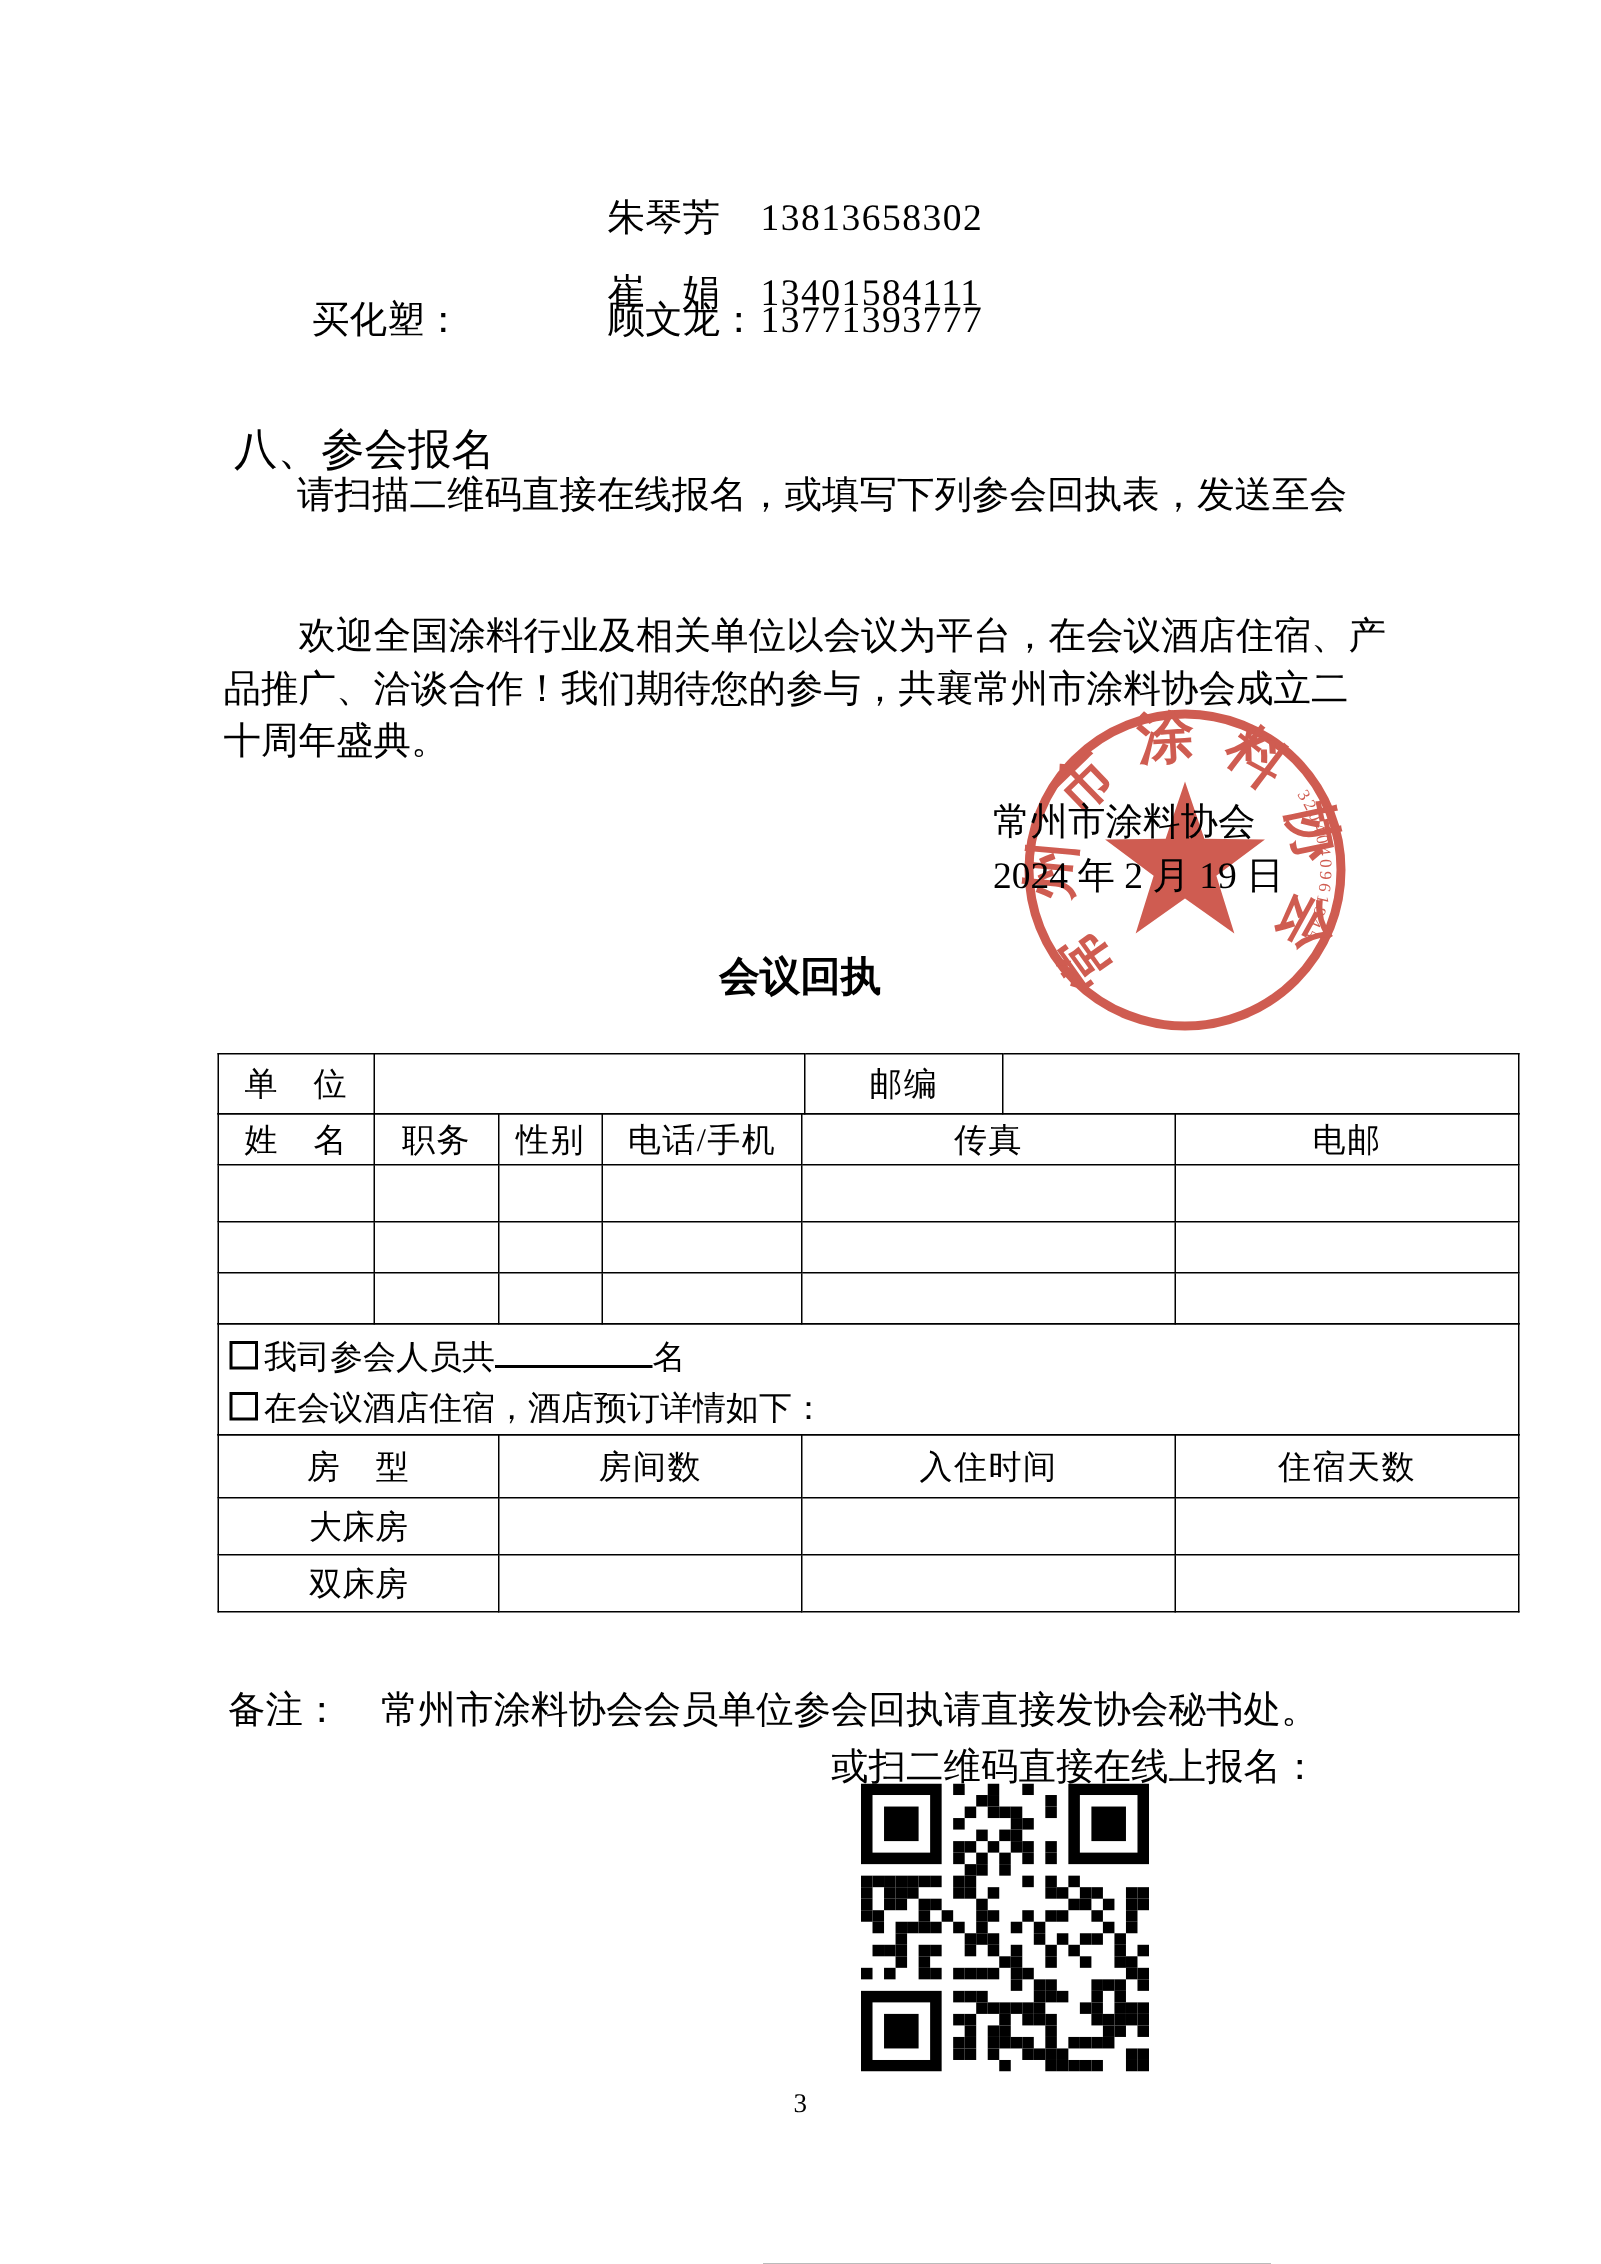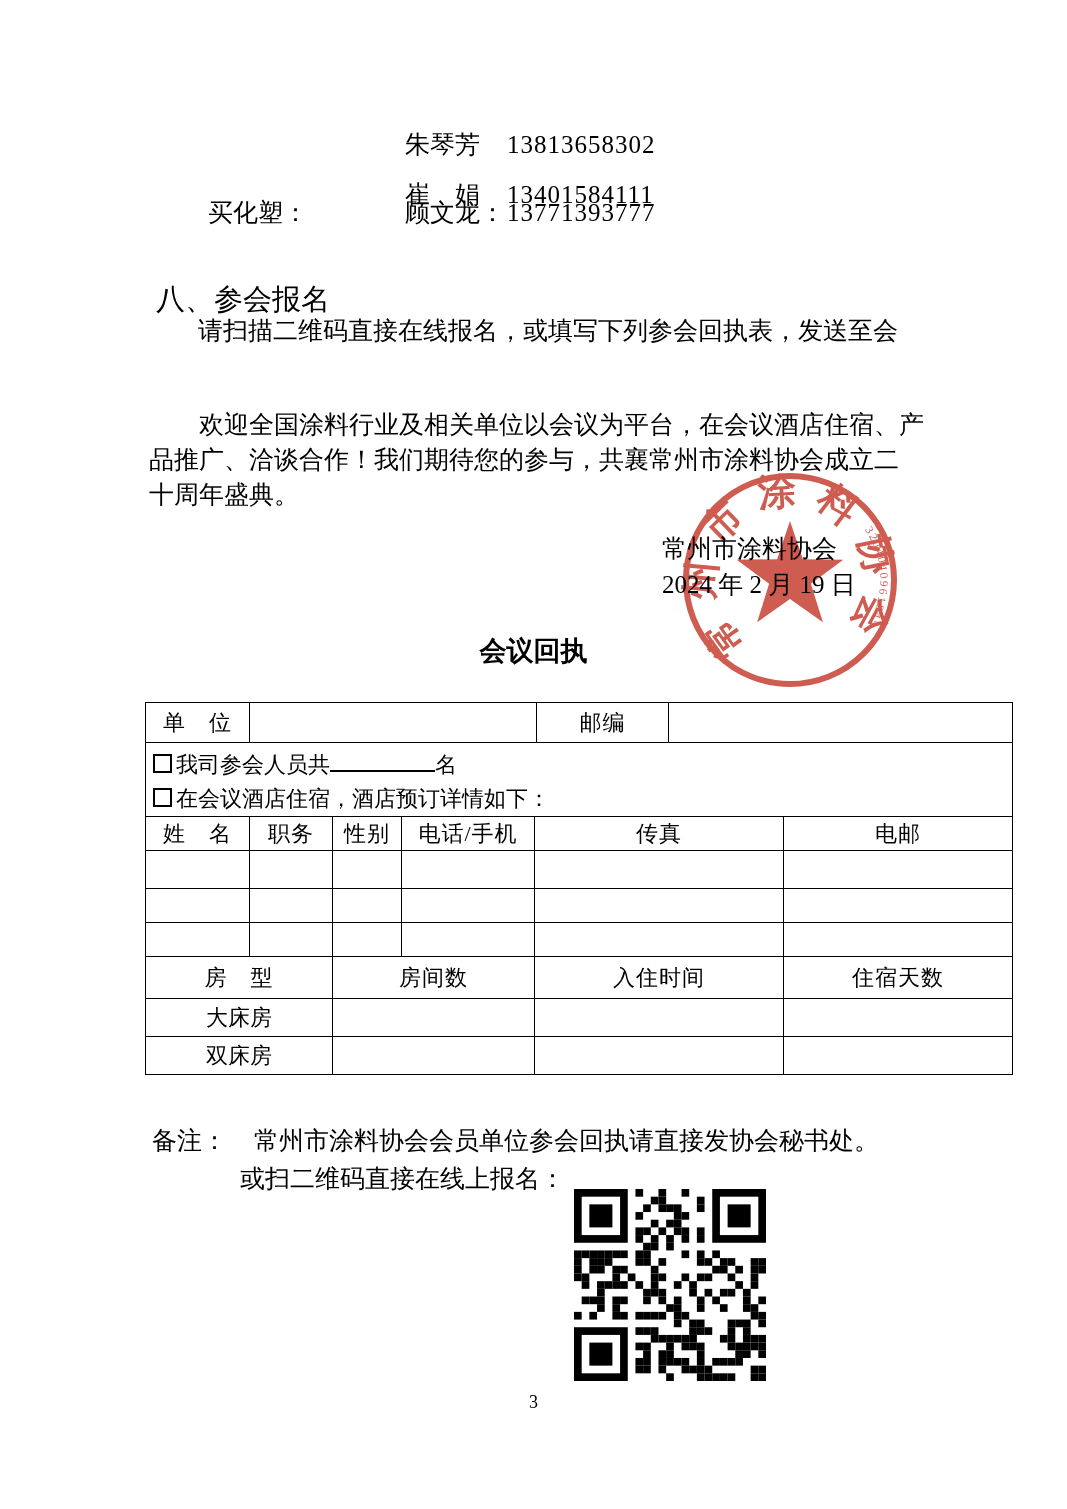--- a/index.html
+++ b/index.html
@@ -27,21 +27,21 @@
   .formwrap { width:870px; }
   .ft { border-collapse:collapse; width:868px; table-layout:fixed; margin-top:-1px; }
   .ft td { border:1.5px solid #000; font-size:22px; text-align:center; padding:0; overflow:hidden; }
   .ft .lbl { letter-spacing:1px; }
   .optcell { text-align:left !important; padding:4px 0 0 7px !important; line-height:34px; }
   .cb { display:inline-block; width:15px; height:15px; border:2px solid #000; vertical-align:-1px; margin-right:4px; }
   .fill-line { display:inline-block; width:105px; border-bottom:2px solid #000; height:1em; vertical-align:baseline; }
   
   .notes { font-size:25px; line-height:38px; }
   .notes-text { margin-left:27px; }
-  .notes-line2 { margin-left:88px; }
+  .notes-line2 { margin-left:88px;text-align:right; }
   
   .pagenum { width:1067px; text-align:center; font-size:18px; }
 </style>
 </head>
 <body>
 
 <div class="page">
 
   <div class="abs cline" style="left:208px; top:128px;">
     <span class="cprefix"></span><span class="cname">朱琴芳</span><span class="cphone">13813658302</span>
@@ -96,35 +96,20 @@
           <col style="width:287px">
           <col style="width:132px">
           <col>
         </colgroup>
       <tbody>
           <tr style="height:40px">
         <td class="lbl">单　位</td>
         <td></td>
         <td class="lbl">邮编</td>
         <td></td>
-      </tr>
-    </tbody>
-      </table>
-
-    <table class="ft">
-      <tbody>
-          <tr style="height:74px">
-        <td class="optcell">
-          <div>
-            <span class="cb"></span><span>我司参会人员共</span><span class="fill-line"></span><span>名</span>
-          </div>
-          <div>
-            <span class="cb"></span><span>在会议酒店住宿，酒店预订详情如下：</span>
-          </div>
-        </td>
       </tr>
     </tbody>
       </table>
 
     <table class="ft">
       <colgroup>
           <col style="width:104px">
           <col style="width:83px">
           <col style="width:69px">
           <col style="width:133px">
@@ -156,20 +141,35 @@
             <td></td>
             <td></td>
       </tr>
       <tr style="height:34px">
         <td></td>
             <td></td>
             <td></td>
             <td></td>
             <td></td>
             <td></td>
+      </tr>
+    </tbody>
+      </table>
+
+    <table class="ft">
+      <tbody>
+          <tr style="height:74px">
+        <td class="optcell">
+          <div>
+            <span class="cb"></span><span>我司参会人员共</span><span class="fill-line"></span><span>名</span>
+          </div>
+          <div>
+            <span class="cb"></span><span>在会议酒店住宿，酒店预订详情如下：</span>
+          </div>
+        </td>
       </tr>
     </tbody>
       </table>
 
     <table class="ft">
       <colgroup>
           <col style="width:187px">
           <col style="width:202px">
           <col style="width:249px">
           <col>

